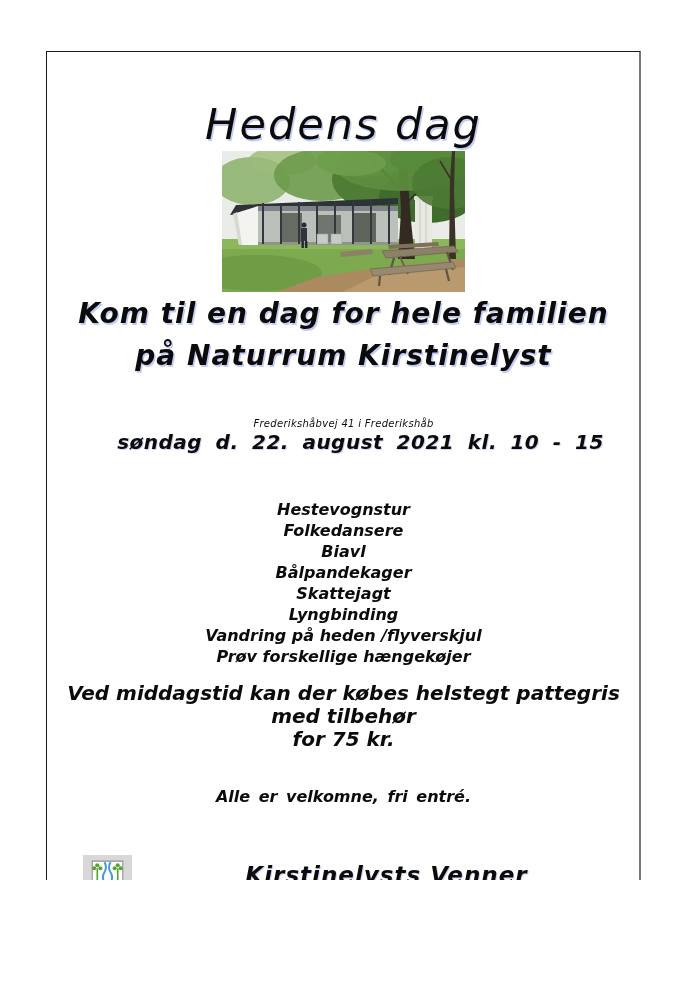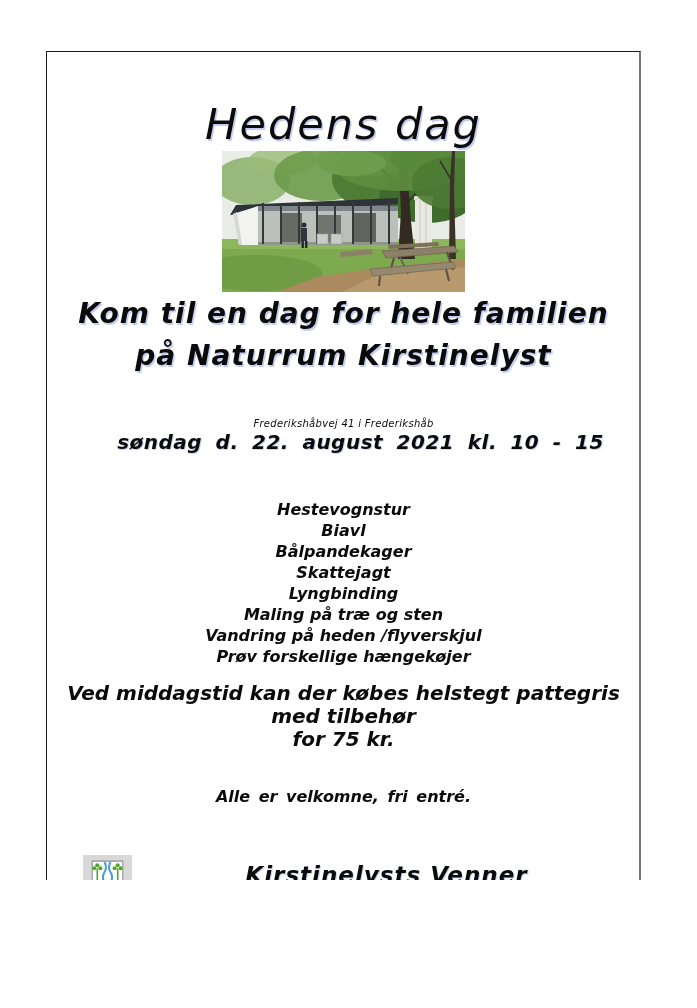--- a/index.html
+++ b/index.html
@@ -127,25 +127,25 @@
     <div>Kom til en dag for hele familien</div>
     <div>på Naturrum Kirstinelyst</div>
   </div>
 
   <div class="centered address it">Frederikshåbvej 41 i Frederikshåb</div>
 
   <div class="centered date it bd fringe-s">søndag d. 22. august 2021 kl. 10 - 15</div>
 
   <div class="centered activities it bd">
     <div>Hestevognstur</div>
+    <div>Folkedansere</div>
     <div>Biavl</div>
     <div>Bålpandekager</div>
     <div>Skattejagt</div>
     <div>Lyngbinding</div>
-    <div>Maling på træ og sten</div>
     <div>Vandring  på heden /flyverskjul</div>
     <div>Prøv forskellige hængekøjer</div>
   </div>
 
   <div class="centered food it bd">
     <div>Ved middagstid kan der købes helstegt pattegris med tilbehør</div>
     <div>for 75 kr.</div>
   </div>
 
   <div class="centered welcome it bd">Alle er velkomne, fri entré.</div>

